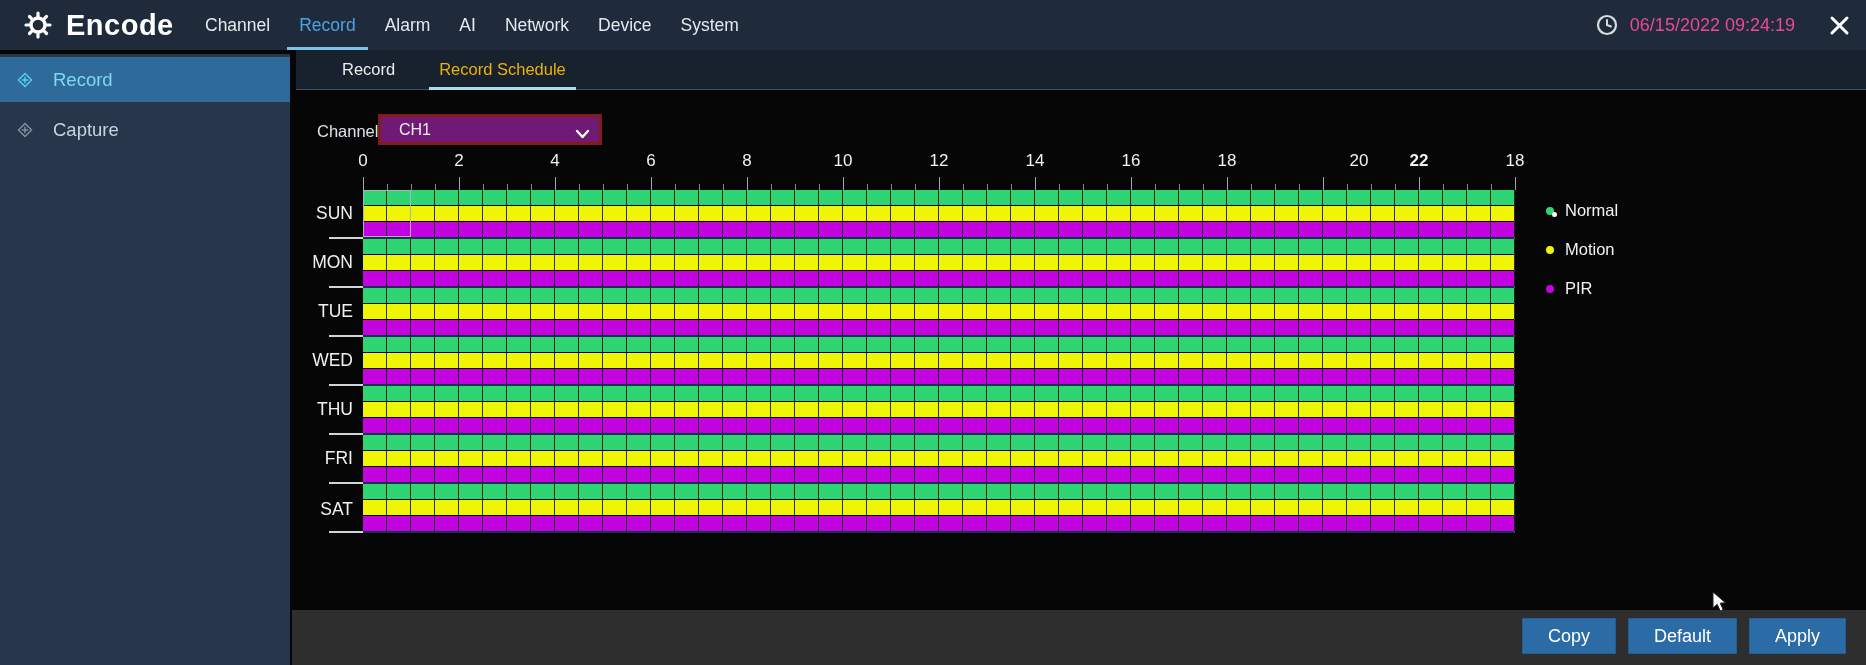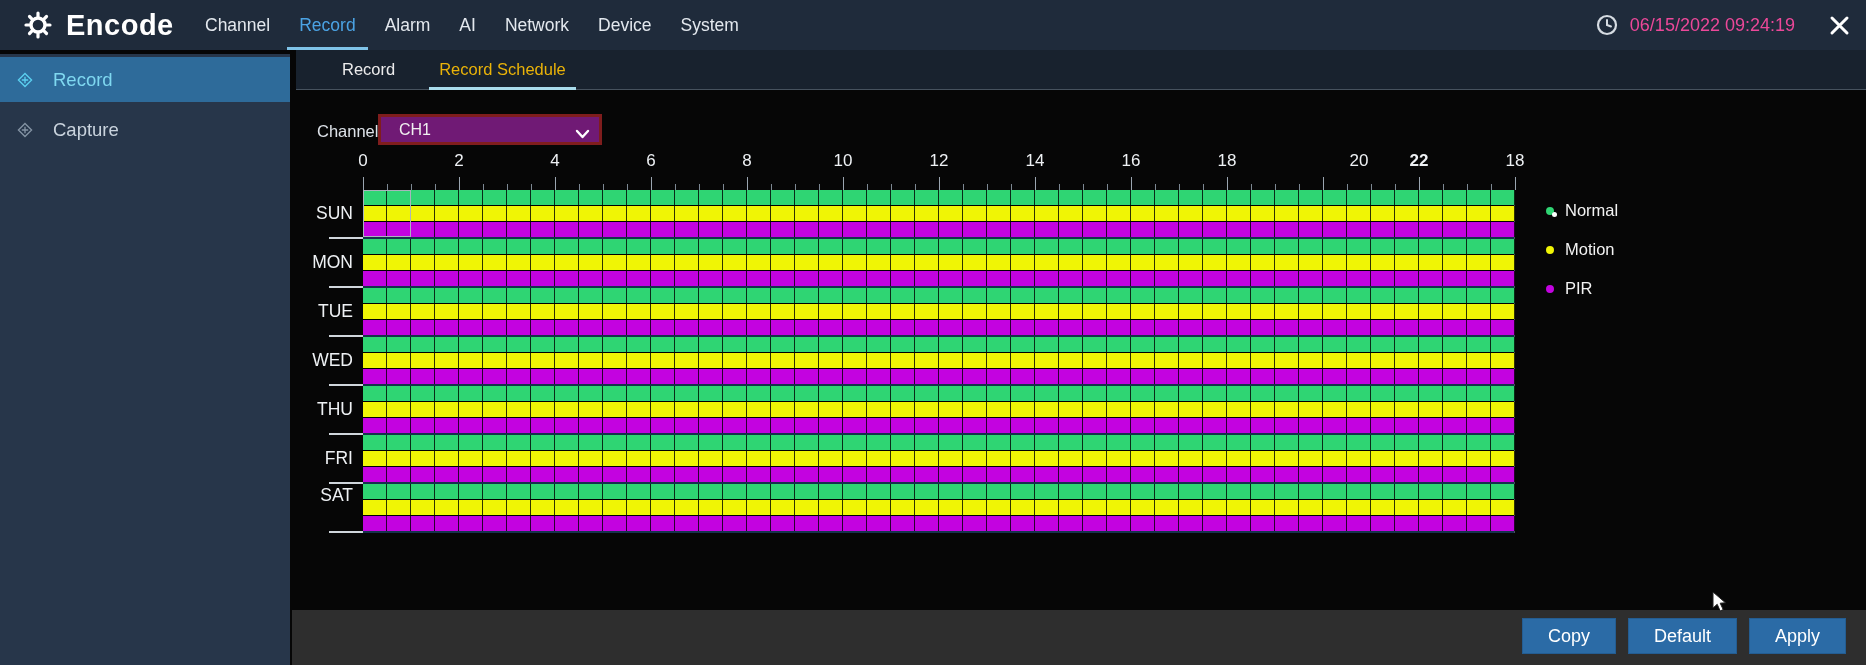--- a/index.html
+++ b/index.html
@@ -303,21 +303,21 @@
       <div class="day-label" style="top: 239px;">MON</div>
       <div class="gutter-line" style="top: 286px;"></div>
       <div class="day-label" style="top: 288px;">TUE</div>
       <div class="gutter-line" style="top: 335px;"></div>
       <div class="day-label" style="top: 337px;">WED</div>
       <div class="gutter-line" style="top: 384px;"></div>
       <div class="day-label" style="top: 386px;">THU</div>
       <div class="gutter-line" style="top: 433px;"></div>
       <div class="day-label" style="top: 435px;">FRI</div>
       <div class="gutter-line" style="top: 482px;"></div>
-      <div class="day-label" style="top: 472px;">SAT</div>
+      <div class="day-label" style="top: 486px;">SAT</div>
       <div class="gutter-line" style="top: 531px;"></div>
     </div>
 
   <div class="legend">
       <div class="legend-item">
         <span class="ring" style="border-color: rgb(47, 213, 115);">
           <span class="dot"></span>
         </span>
         <span class="legend-label">Normal</span>
       </div>

